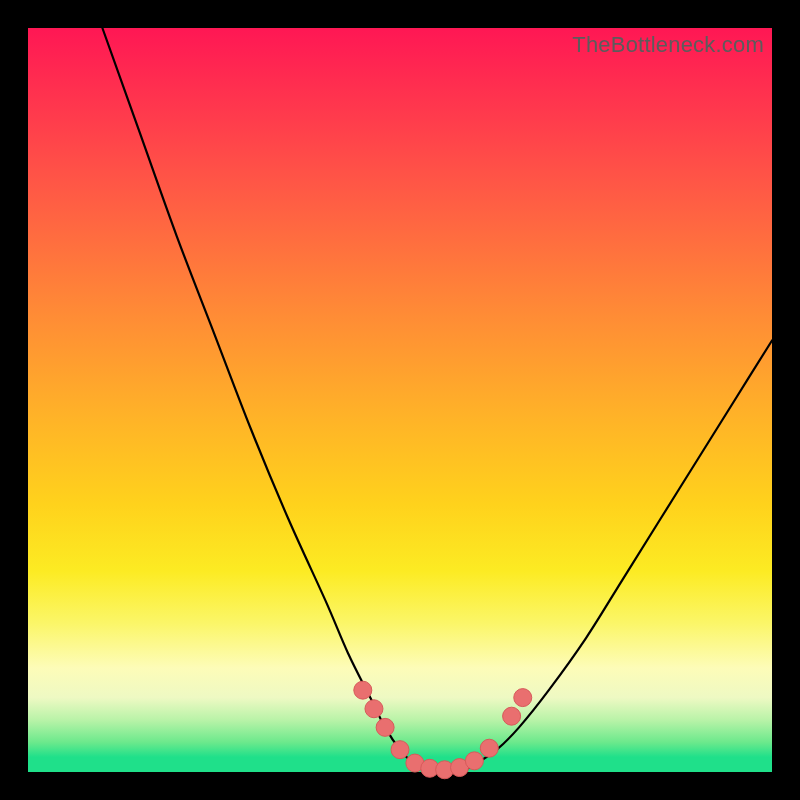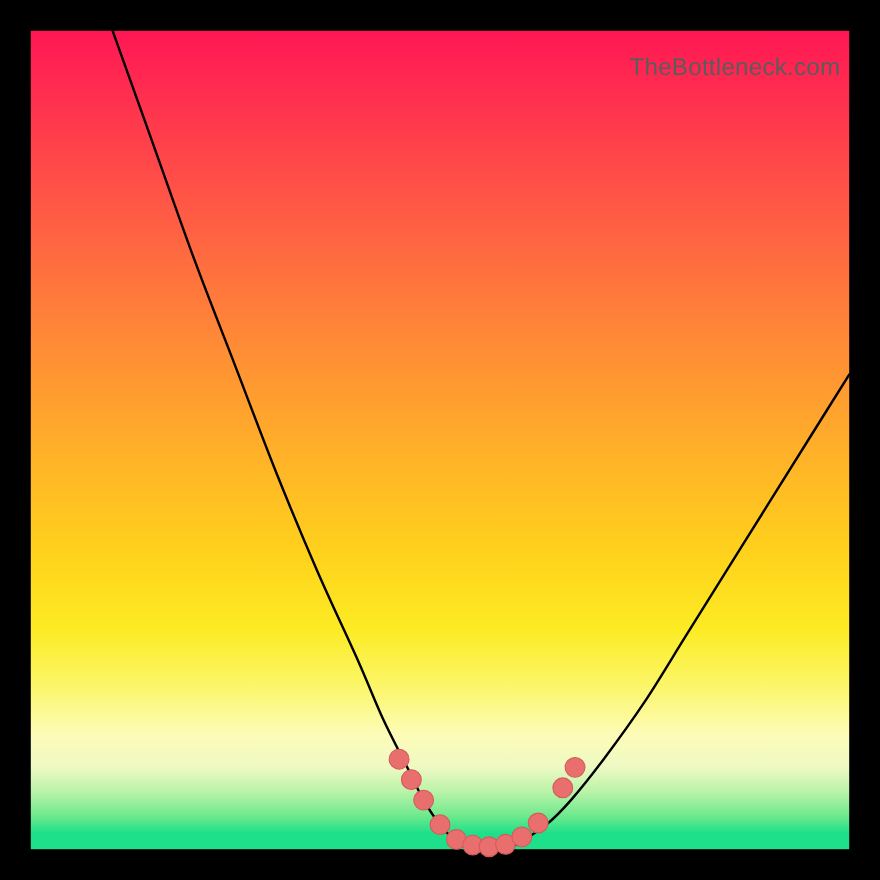--- a/index.html
+++ b/index.html
@@ -39,21 +39,21 @@
       #fdfcb8 86%,
       #eef9c3 90%,
       #b9f3a8 93%,
       #6ce98c 96%,
       #1fe08a 98%,
       #1fe08a 100%
     );
   }
   .watermark {
     position: absolute;
-    top: 20px;
+    top: 4px;
     right: 8px;
     color: #5c5c5c;
     font-size: 22px;
     font-weight: 500;
     letter-spacing: 0.2px;
     pointer-events: none;
   }
   svg.curve {
     position: absolute;
     left: 0; top: 0;

